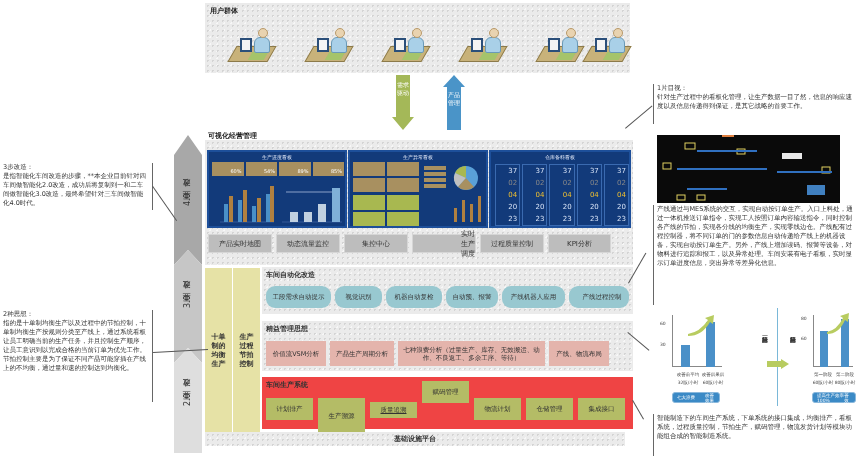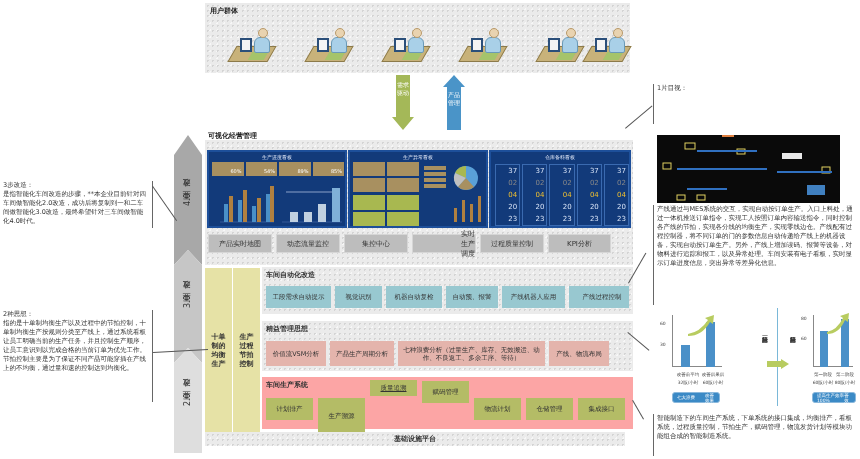--- a/index.html
+++ b/index.html
@@ -27,21 +27,21 @@
   .viz-panel { left: 205px; top: 140px; width: 428px; height: 125px; }
   .dash { position: absolute; top: 10px; height: 78px; background: #123a7a; border: 2px solid #1d4f9a; overflow: hidden; }
   .dash-title { position: absolute; top: 2px; left: 0; right: 0; text-align: center; font-size: 5px; color: #e8eefc; }
   .gray-btn { position: absolute; top: 94px; height: 19px; background: #bdbdbd; border: 1px solid #d6d6d6; font-size: 7px; color: #333; display: flex; align-items: center; justify-content: center; }
   
   .side-col { top: 268px; width: 27px; height: 165px; background: #e6e2a6; font-size: 7px; font-weight: bold; color: #333; display: flex; align-items: center; justify-content: center; text-align: center; line-height: 9px; padding: 0 4px; }
   
   .layer { left: 262px; width: 371px; }
   .layer-title { position: absolute; left: 4px; top: 3px; font-size: 7px; font-weight: bold; color: #333; }
   .box { position: absolute; font-size: 6.5px; color: #333; display: flex; align-items: center; justify-content: center; text-align: center; line-height: 8px; padding: 0 2px; }
-  .blue-box { background: #98c8d0; }
+  .blue-box { background: #98c8d0; border-radius: 9px; }
   .pink-box { background: #e4b4ac; }
   .green-box { background: #b4bc66; }
   .base { left: 205px; top: 432px; width: 420px; height: 14px; font-size: 7px; font-weight: bold; color: #333; display: flex; align-items: center; justify-content: center; }
   
   .note { font-size: 6.5px; line-height: 9px; color: #333; border-left: 1px solid #666; padding-left: 3px; }
   .note-left { font-size: 6.5px; line-height: 9px; color: #333; border-right: 1px solid #666; padding-right: 3px; }
   .conn { position: absolute; background: #555; height: 1px; transform-origin: 0 0; }
   
   .mini-axis { position: absolute; border-left: 1px solid #888; border-bottom: 1px solid #888; }
   .mini-bar { position: absolute; background: #4a90c8; }
@@ -246,47 +246,48 @@
 </div>
 
 <div class="abs speckle layer" style="top:321px;height:50px;">
   <div class="layer-title">精益管理思想</div>
   <div class="box pink-box" style="left:4px;top:20px;width:60px;height:25px;">价值流VSM分析</div>
   <div class="box pink-box" style="left:68px;top:20px;width:64px;height:25px;">产品生产周期分析</div>
   <div class="box pink-box" style="left:136px;top:20px;width:147px;height:25px;">七种浪费分析（过量生产、库存、无效搬运、动作、不良返工、多余工序、等待）</div>
   <div class="box pink-box" style="left:287px;top:20px;width:60px;height:25px;">产线、物流布局</div>
 </div>
 
-<div class="abs layer" style="top:377px;height:52px;background:#fca5a5;">
+<div class="abs layer" style="top:377px;height:52px;background:#ef4444;">
   <div class="layer-title">车间生产系统</div>
   <div class="box green-box" style="left:4px;top:21px;width:47px;height:22px;">计划排产</div>
   <div class="box green-box" style="left:56px;top:21px;width:47px;height:36px;">生产溯源</div>
-  <div class="box green-box" style="left:108px;top:3px;width:47px;height:16px;text-decoration:underline;">质量追溯</div>
+  <div class="box green-box" style="left:108px;top:25px;width:47px;height:16px;text-decoration:underline;">质量追溯</div>
   <div class="box green-box" style="left:160px;top:4px;width:47px;height:22px;">赋码管理</div>
   <div class="box green-box" style="left:212px;top:21px;width:47px;height:22px;">物流计划</div>
   <div class="box green-box" style="left:264px;top:21px;width:47px;height:22px;">仓储管理</div>
   <div class="box green-box" style="left:316px;top:21px;width:47px;height:22px;">集成接口</div>
 </div>
 
 <div class="abs speckle base">基础设施平台</div>
 
-<div class="abs note-left" style="left:3px;top:163px;width:150px;height:47px;margin-top:18px;">
+<div class="abs note-left" style="left:3px;top:163px;width:150px;height:47px;">
   <div>3步改造：</div>
   <div>是指智能化车间改造的步骤，**本企业目前针对四车间做智能化2.0改造，成功后将复制到一和二车间做智能化3.0改造，最终希望针对三车间做智能化4.0时代。</div>
 </div>
 <div class="conn" style="left:153px;top:186px;width:42px;transform:rotate(55deg);"></div>
 
 <div class="abs note-left" style="left:3px;top:310px;width:150px;height:92px;">
   <div>2种思想：</div>
   <div>指的是十单制均衡生产以及过程中的节拍控制，十单制均衡生产按规则分类至产线上，通过系统看板让员工明确当前的生产任务，并且控制生产顺序，让员工意识到以完成合格的当前订单为优先工作。节拍控制主要是为了保证不同产品可能穿插在产线上的不均衡，通过量和速的控制达到均衡化。</div>
 </div>
 <div class="conn" style="left:153px;top:352px;width:55px;transform:rotate(-3deg);"></div>
 
 <div class="abs note" style="left:653px;top:84px;width:200px;height:40px;">
   <div>1片目视：</div>
+  <div>针对生产过程中的看板化管理，让生产数据一目了然，信息的响应速度以及信息传递得到保证，是其它战略的首要工作。</div>
 </div>
 <div class="conn" style="left:625px;top:128px;width:35px;transform:rotate(-40deg);"></div>
 
 <div class="abs" style="left:657px;top:135px;width:183px;height:68px;background:#0a0a0a;">
   <svg width="183" height="68">
     <rect x="28" y="8" width="10" height="6" fill="none" stroke="#e0d060" stroke-width="1"></rect>
     <rect x="80" y="14" width="8" height="5" fill="none" stroke="#e0d060" stroke-width="1"></rect>
     <rect x="6" y="28" width="8" height="6" fill="none" stroke="#e0d060" stroke-width="1"></rect>
     <rect x="165" y="32" width="8" height="6" fill="none" stroke="#e0d060" stroke-width="1"></rect>
     <rect x="20" y="60" width="8" height="5" fill="none" stroke="#e0d060" stroke-width="1"></rect>

